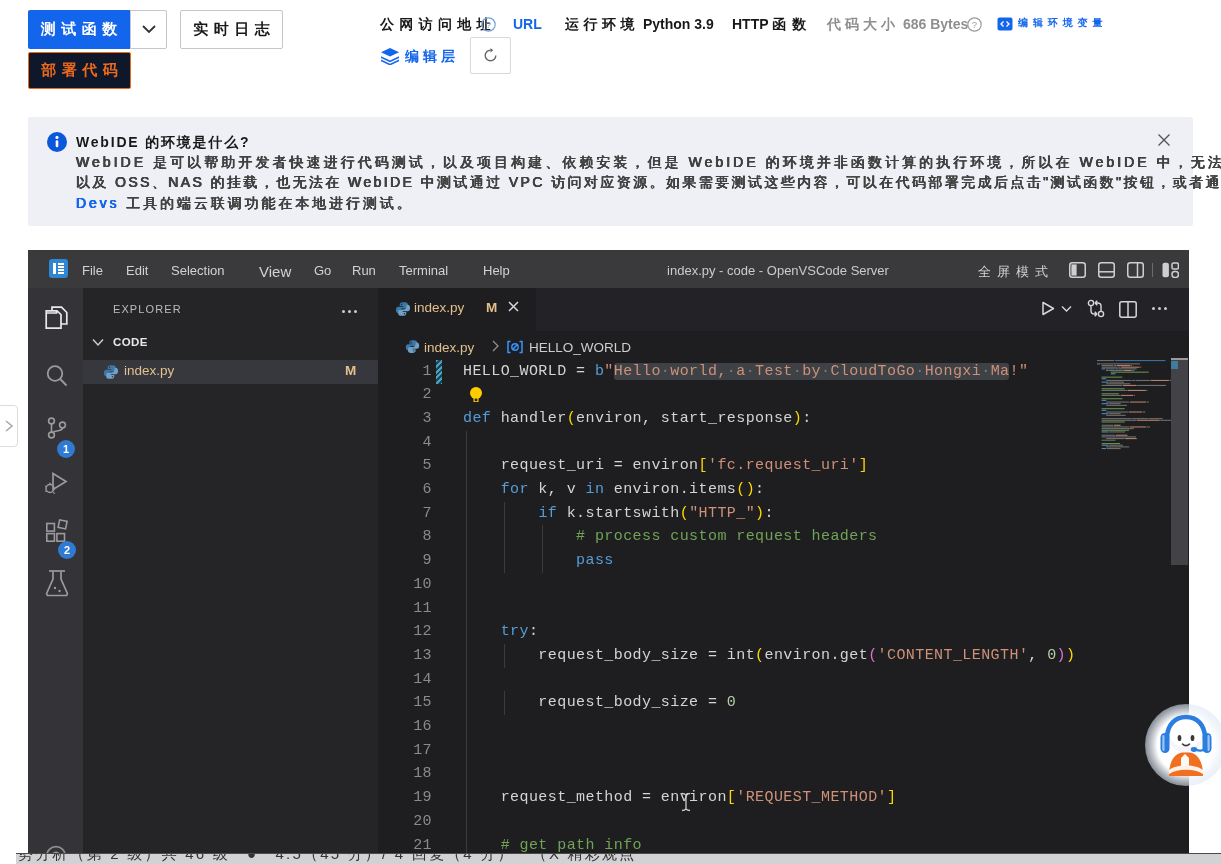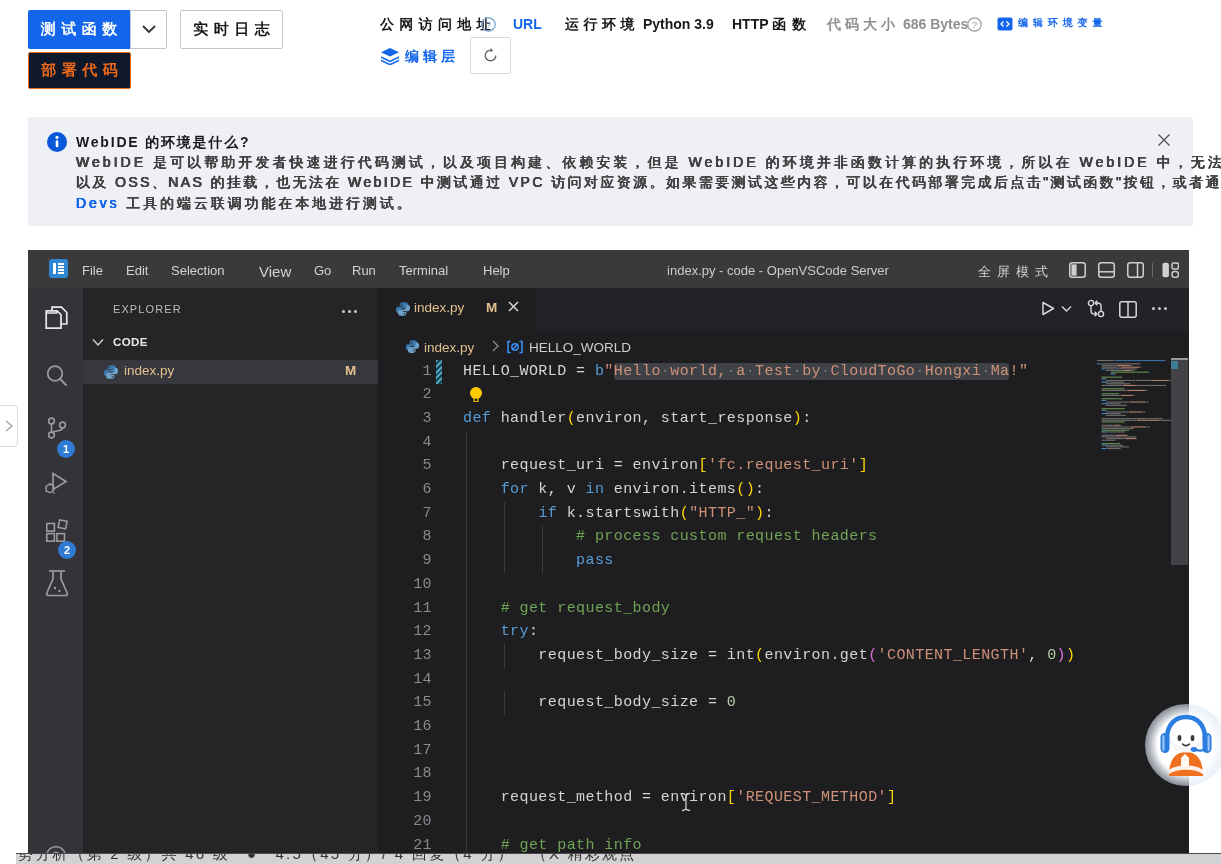--- a/index.html
+++ b/index.html
@@ -314,21 +314,20 @@
   <div class="ln" style="top:228.0px;">6</div>
   <div class="cl" style="top:228.0px;">    <span class="kw">for</span> k, v <span class="kw">in</span> environ.items<span class="b1">()</span>:</div>
   <div class="ln" style="top:251.7px;">7</div>
   <div class="cl" style="top:251.7px;">        <span class="kw">if</span> k.startswith<span class="b1">(</span><span class="str">"HTTP_"</span><span class="b1">)</span>:</div>
   <div class="ln" style="top:275.4px;">8</div>
   <div class="cl" style="top:275.4px;"><span class="com">            # process custom request headers</span></div>
   <div class="ln" style="top:299.1px;">9</div>
   <div class="cl" style="top:299.1px;">            <span class="kw">pass</span></div>
   <div class="ln" style="top:322.8px;">10</div>
   <div class="ln" style="top:346.5px;">11</div>
-  <div class="cl" style="top:346.5px;"><span class="com">    # get request_body</span></div>
   <div class="ln" style="top:370.2px;">12</div>
   <div class="cl" style="top:370.2px;">    <span class="kw">try</span>:</div>
   <div class="ln" style="top:393.9px;">13</div>
   <div class="cl" style="top:393.9px;">        request_body_size = int<span class="b1">(</span>environ.get<span class="b2">(</span><span class="str">'CONTENT_LENGTH'</span>, <span class="num">0</span><span class="b2">)</span><span class="b1">)</span></div>
   <div class="ln" style="top:417.6px;">14</div>
   <div class="ln" style="top:441.3px;">15</div>
   <div class="cl" style="top:441.3px;">        request_body_size = <span class="num">0</span></div>
   <div class="ln" style="top:465.0px;">16</div>
   <div class="ln" style="top:488.7px;">17</div>
   <div class="ln" style="top:512.4px;">18</div>

